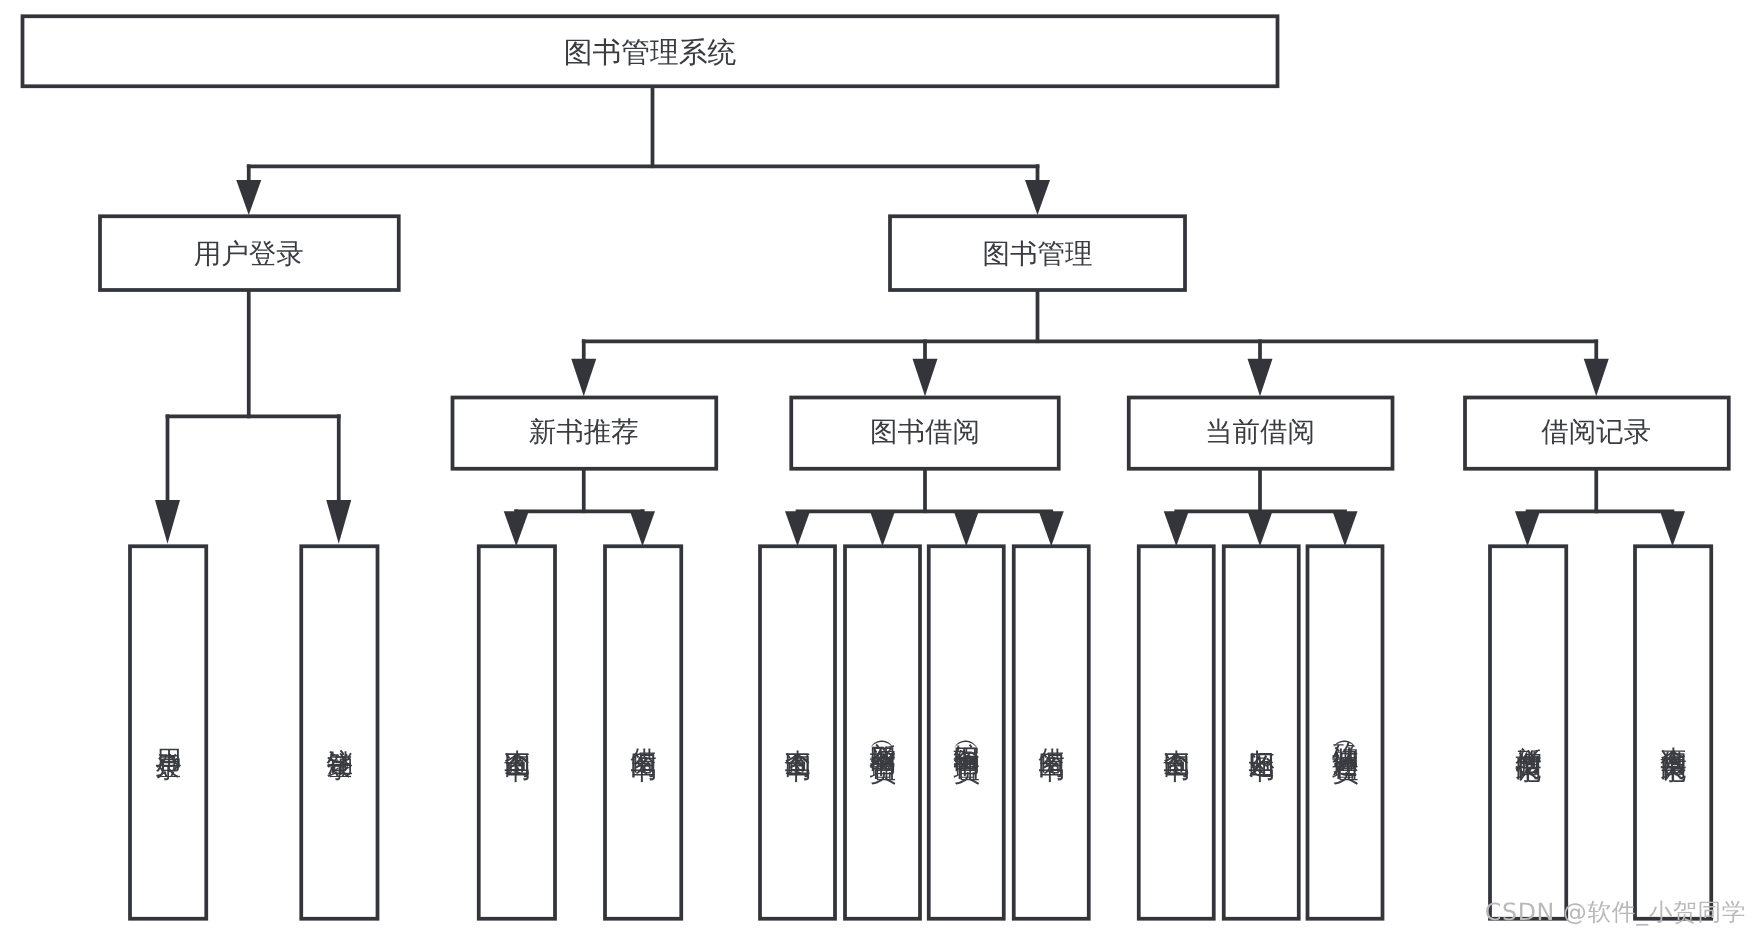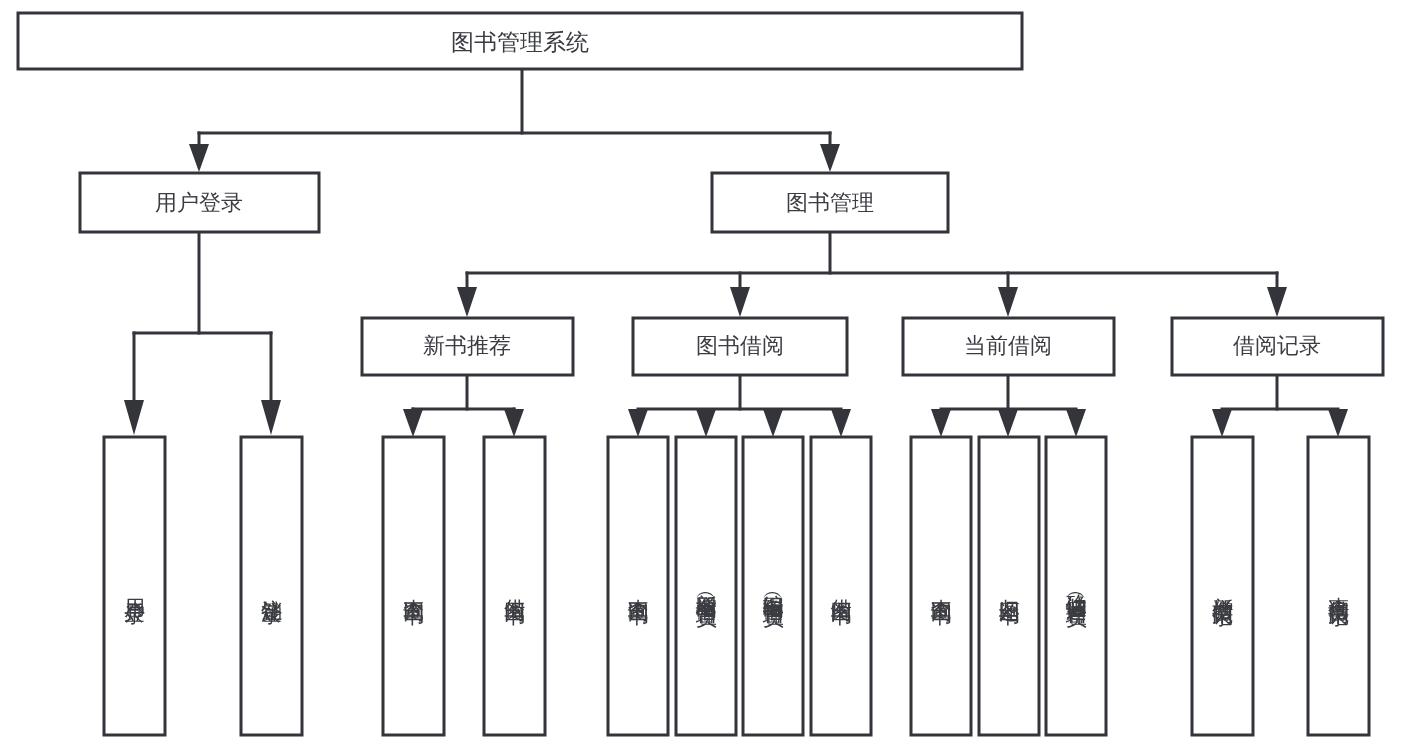--- a/index.html
+++ b/index.html
@@ -226,13 +226,14 @@
   <div class="leaf-label" style="left:743px; top:437px; width:60px; height:298px;">编辑图书（管理员）</div>
   <div class="leaf-label" style="left:811px; top:437px; width:60px; height:298px;">借阅图书</div>
 
   <div class="leaf-label" style="left:911px; top:437px; width:60px; height:298px;">查询图书</div>
   <div class="leaf-label" style="left:979px; top:437px; width:60px; height:298px;">归还图书</div>
   <div class="leaf-label" style="left:1046px; top:437px; width:60px; height:298px;">确认归还（管理员）</div>
 
   <div class="leaf-label" style="left:1192px; top:437px; width:61px; height:298px;">新增借阅记录</div>
   <div class="leaf-label" style="left:1308px; top:437px; width:61px; height:298px;">查询借阅记录</div>
 
+  <div class="watermark">CSDN @软件_小贺同学</div>
 </div>
 
 </body></html>

